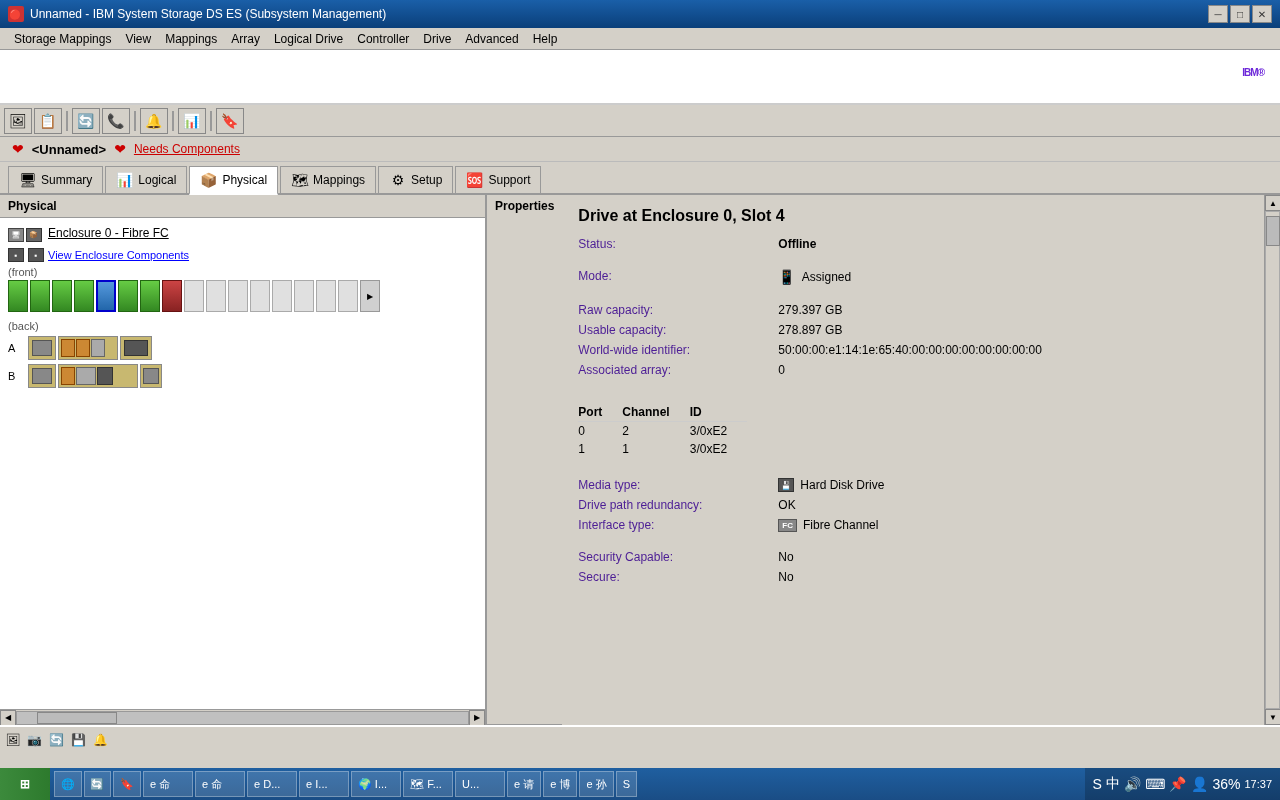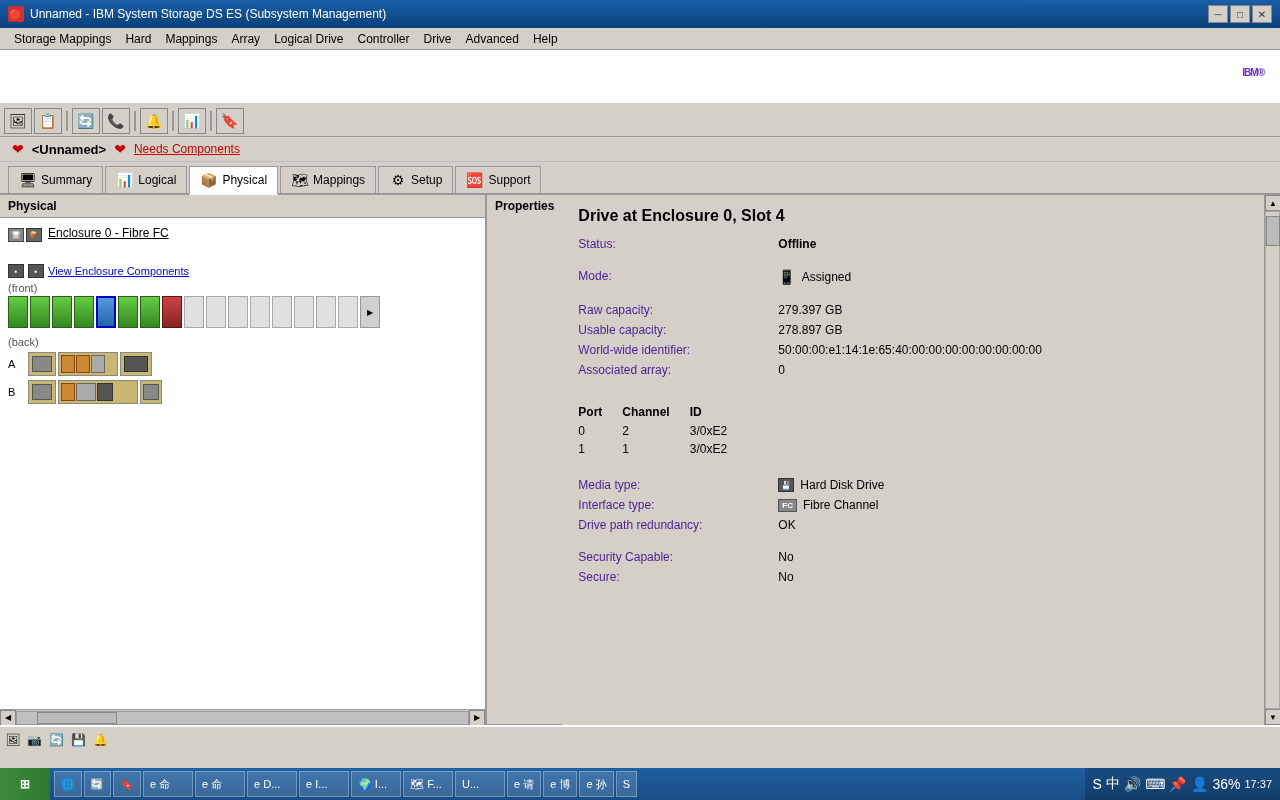--- a/index.html
+++ b/index.html
@@ -325,21 +325,21 @@
   </div>
   <div class="title-bar-buttons">
     <div class="title-bar-btn">─</div>
     <div class="title-bar-btn">□</div>
     <div class="title-bar-btn">✕</div>
   </div>
 </div>
 
 <div class="menu-bar">
   <span class="menu-item">Storage Mappings</span>
-  <span class="menu-item">Hard</span>
+  <span class="menu-item">View</span>
   <span class="menu-item">Mappings</span>
   <span class="menu-item">Array</span>
   <span class="menu-item">Logical Drive</span>
   <span class="menu-item">Controller</span>
   <span class="menu-item">Drive</span>
   <span class="menu-item">Advanced</span>
   <span class="menu-item">Help</span>
 </div>
 
 <div class="header-area">
@@ -397,21 +397,21 @@
 </div>
 
 <div class="panel-wrapper">
 
   <div class="left-panel">
     <div class="panel-title">
       <span>Physical</span>
     </div>
     <div class="panel-content">
 
-      <div style="display:flex; align-items:center; gap:6px; margin-bottom:20px;">
+      <div style="display:flex; align-items:center; gap:6px; margin-bottom:4px;">
         <div style="display:flex; gap:2px;">
           <div style="width:16px;height:14px;background:#888;border:1px solid #444;display:inline-flex;align-items:center;justify-content:center;font-size:7px;color:white;">🖥</div>
           <div style="width:16px;height:14px;background:#666;border:1px solid #333;display:inline-flex;align-items:center;justify-content:center;font-size:7px;color:white;">📦</div>
         </div>
         <span class="enclosure-label">Enclosure 0 - Fibre FC</span>
       </div>
       <div class="enclosure-icons">
         <div style="width:16px;height:14px;background:#555;border:1px solid #333;font-size:8px;color:white;display:flex;align-items:center;justify-content:center;">▪</div>
         <div style="width:16px;height:14px;background:#555;border:1px solid #333;font-size:8px;color:white;display:flex;align-items:center;justify-content:center;">▪</div>
         <span class="view-link">View Enclosure Components</span>
@@ -561,30 +561,30 @@
 
         <div class="prop-row">
           <span class="prop-label">Media type:</span>
           <span class="prop-value">
             <span class="hdd-icon" style="background:#555;border:1px solid #333;width:16px;height:14px;display:inline-flex;align-items:center;justify-content:center;font-size:8px;color:white;">💾</span>
             <span>Hard Disk Drive</span>
           </span>
         </div>
 
         <div class="prop-row">
+          <span class="prop-label">Drive path redundancy:</span>
+          <span class="prop-value">OK</span>
+        </div>
+
+        <div class="prop-row">
           <span class="prop-label">Interface type:</span>
           <span class="prop-value">
             <span class="fc-badge">FC</span>
             <span>Fibre Channel</span>
           </span>
-        </div>
-
-        <div class="prop-row">
-          <span class="prop-label">Drive path redundancy:</span>
-          <span class="prop-value">OK</span>
         </div>
 
         <div class="prop-separator"></div>
 
         <div class="prop-row">
           <span class="prop-label">Security Capable:</span>
           <span class="prop-value">No</span>
         </div>
 
         <div class="prop-row">

